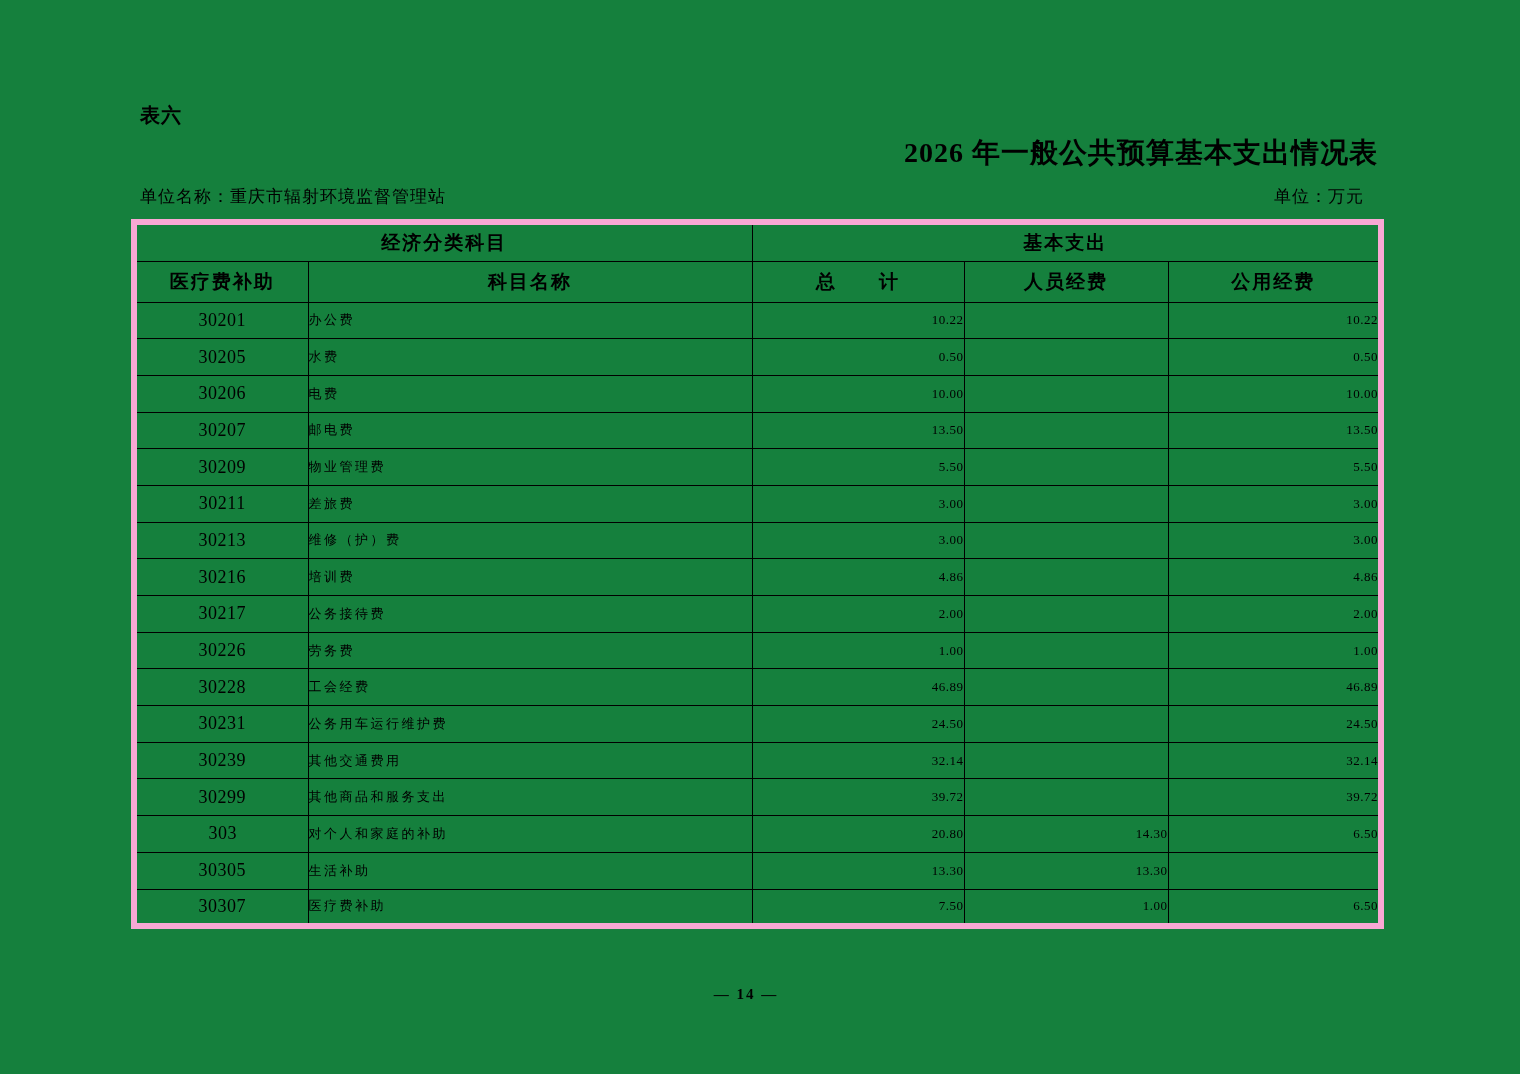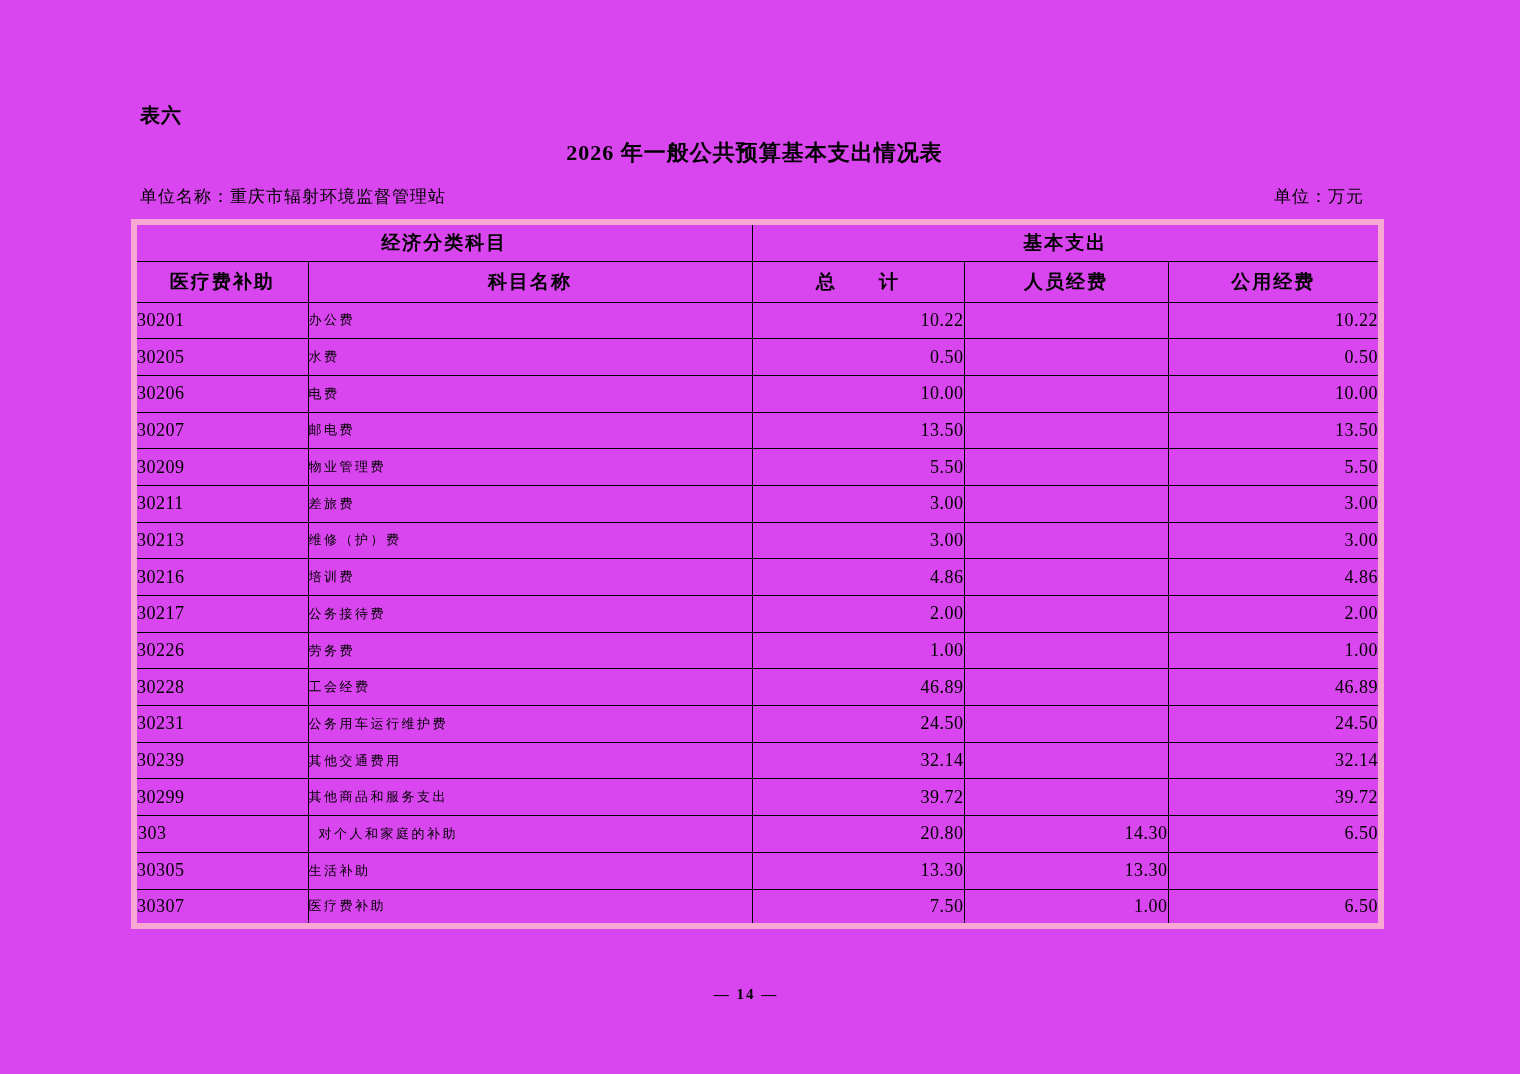--- a/index.html
+++ b/index.html
@@ -7,42 +7,42 @@
       margin: 0;
       padding: 0;
       background: #ffffff;
       color: #000000;
       font-family: "Liberation Serif", "DejaVu Serif", serif;
     }
     .page {
       position: relative;
       width: 1520px;
       height: 1074px;
-      background: #d946ef;
+      background: #15803d;
       overflow: hidden;
     }
     .table-label {
       position: absolute;
       left: 140px;
       top: 102px;
       font-family: "Liberation Sans", "DejaVu Sans", sans-serif;
       font-weight: bold;
       font-size: 20px;
       letter-spacing: 1px;
     }
     .doc-title {
       position: absolute;
       left: 131px;
       top: 134px;
       width: 1247px;
       margin: 0;
-      text-align: center;
+      text-align: right;
       font-family: "Liberation Serif", "DejaVu Serif", serif;
       font-weight: bold;
-      font-size: 22px;
+      font-size: 28px;
       line-height: 38px;
       letter-spacing: 1px;
     }
     .meta-row {
       position: absolute;
       left: 131px;
       top: 185px;
       width: 1247px;
       display: flex;
       justify-content: space-between;
@@ -74,37 +74,37 @@
       font-family: "Liberation Sans", "DejaVu Sans", sans-serif;
       font-weight: bold;
       font-size: 19px;
       letter-spacing: 2px;
       text-align: center;
       vertical-align: middle;
     }
     tbody tr { height: 36.7px; }
     tbody td { vertical-align: middle; font-size: 18px; }
     td.code {
-      text-align: left;
+      text-align: center;
       padding-left: 17px;
       font-size: 18px;
       letter-spacing: 0.5px;
     }
     td.code.lvl1 { padding-left: 1px; }
     td.name {
       text-align: left;
       padding-left: 19px;
       font-size: 13px;
       letter-spacing: 2.5px;
     }
-    td.name.lvl1 { padding-left: 10px; }
+    td.name.lvl1 { padding-left: 0; }
     td.num {
       text-align: right;
       padding-right: 18px;
-      font-size: 18px;
+      font-size: 13px;
       letter-spacing: 0.5px;
     }
     .page-number {
       position: absolute;
       left: 131px;
       top: 986px;
       width: 1230px;
       text-align: center;
       font-size: 15px;
       letter-spacing: 2px;

